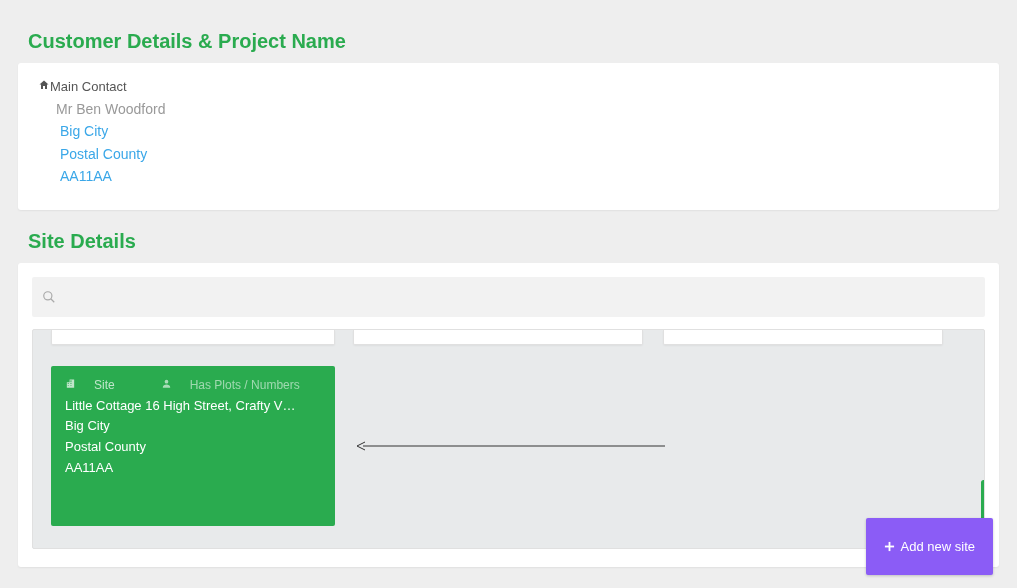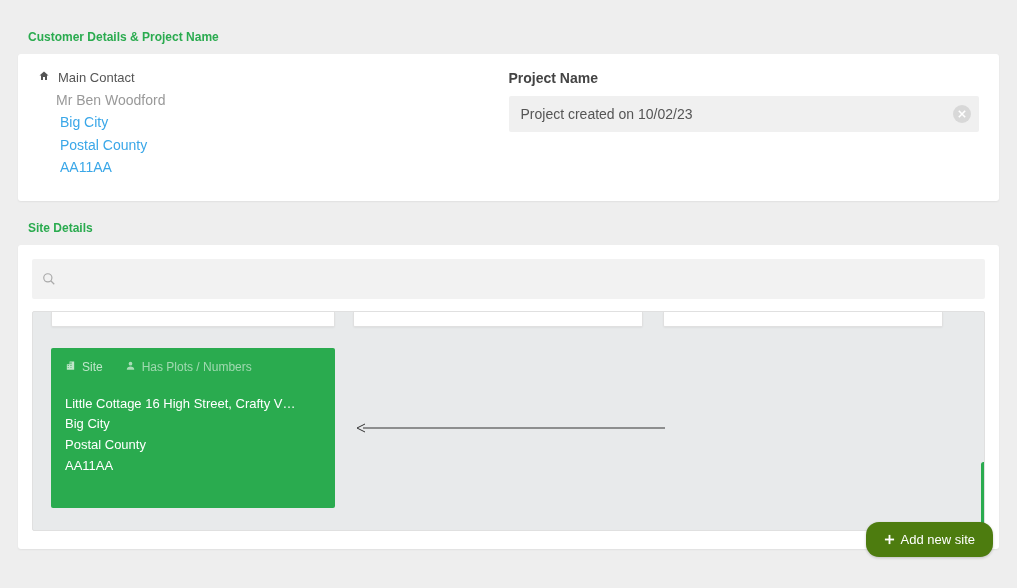--- a/index.html
+++ b/index.html
@@ -10,39 +10,38 @@
     height: 588px;
     overflow: hidden;
     font-size: 14px;
     color: #333;
   }
   .page {
     padding: 10px 18px 0 18px;
   }
   .section-title {
     color: #2aab4f;
-    font-size: 12px;
+    font-size: 20px;
     font-weight: 600;
     margin: 20px 0 10px 10px;
   }
   .card {
     background: #fff;
     border-radius: 3px;
     box-shadow: 0 1px 2px rgba(0,0,0,0.06);
   }
   .customer-card {
     padding: 16px 20px 22px 20px;
     display: flex;
   }
   .left-col { flex: 1; }
   .right-col { flex: 1; }
   .contact-row {
     display: flex;
     align-items: center;
-    gap: 8px;
     color: #555;
     font-size: 13px;
     margin-bottom: 4px;
   }
   .home-icon svg { width: 12px; height: 12px; fill: #555; }
   .contact-name {
     color: #999;
     font-size: 14px;
     margin-left: 18px;
     line-height: 1.6;
@@ -143,23 +142,23 @@
     height: 160px;
     background: #2aab4f;
     color: #fff;
     border-radius: 2px;
     padding: 12px 14px;
     font-size: 13px;
   }
   .tile-header {
     display: flex;
     align-items: center;
-    gap: 6px;
+    gap: 18px;
     font-size: 12px;
-    margin-bottom: 20px;
+    margin-bottom: 4px;
   }
   .tile-header .muted { color: rgba(255,255,255,0.55); text-align: right; }
   .tile-header .lab { color: rgba(255,255,255,0.7); }
   .tile-header svg { width: 11px; height: 11px; fill: rgba(255,255,255,0.7); }
   .tile-header .person svg { fill: rgba(255,255,255,0.6); }
   .tile-line { line-height: 1.6; white-space: nowrap; overflow: hidden; text-overflow: ellipsis; }
 
   .vbar {
     position: absolute;
     right: -2px;
@@ -177,26 +176,26 @@
     width: 312px;
     height: 10px;
     pointer-events: none;
   }
   .arrow svg { width: 100%; height: 100%; }
 
   .add-btn {
     position: absolute;
     right: 6px;
     bottom: -8px;
-    background: #4d7c0f;
+    background: #8b5cf6;
     color: #fff;
     border: none;
-    padding: 10px 18px;
+    padding: 21px 18px;
     font-size: 13px;
-    border-radius: 13px;
+    border-radius: 2px;
     cursor: pointer;
     display: flex;
     align-items: center;
     gap: 6px;
     box-shadow: 0 1px 3px rgba(0,0,0,0.2);
   }
   .add-btn svg { width: 11px; height: 11px; stroke: #fff; stroke-width: 2; }
 </style>
 </head>
 <body>
@@ -212,31 +211,20 @@
           <svg viewBox="0 0 24 24">
               <path d="M12 3l9 8h-3v9h-4v-6h-4v6H6v-9H3z"></path>
             </svg>
         </span>
         <span>Main Contact</span>
       </div>
       <div class="contact-name">Mr Ben Woodford</div>
       <div class="contact-link">Big City</div>
       <div class="contact-link">Postal County</div>
       <div class="contact-link">AA11AA</div>
-    </div>
-    <div class="right-col">
-      <div class="proj-label">Project Name</div>
-      <div class="proj-input-wrap">
-        <input class="proj-input" type="text" value="Project created on 10/02/23" style="">
-        <span class="proj-clear">
-          <svg viewBox="0 0 10 10">
-              <path d="M1 1 L9 9 M9 1 L1 9"></path>
-            </svg>
-        </span>
-      </div>
     </div>
   </div>
 
   <div class="section-title">Site Details</div>
 
   <div class="card site-card">
     <div class="search-wrap">
       <span class="search-icon">
         <svg viewBox="0 0 24 24">
             <circle cx="10" cy="10" r="7"></circle>

